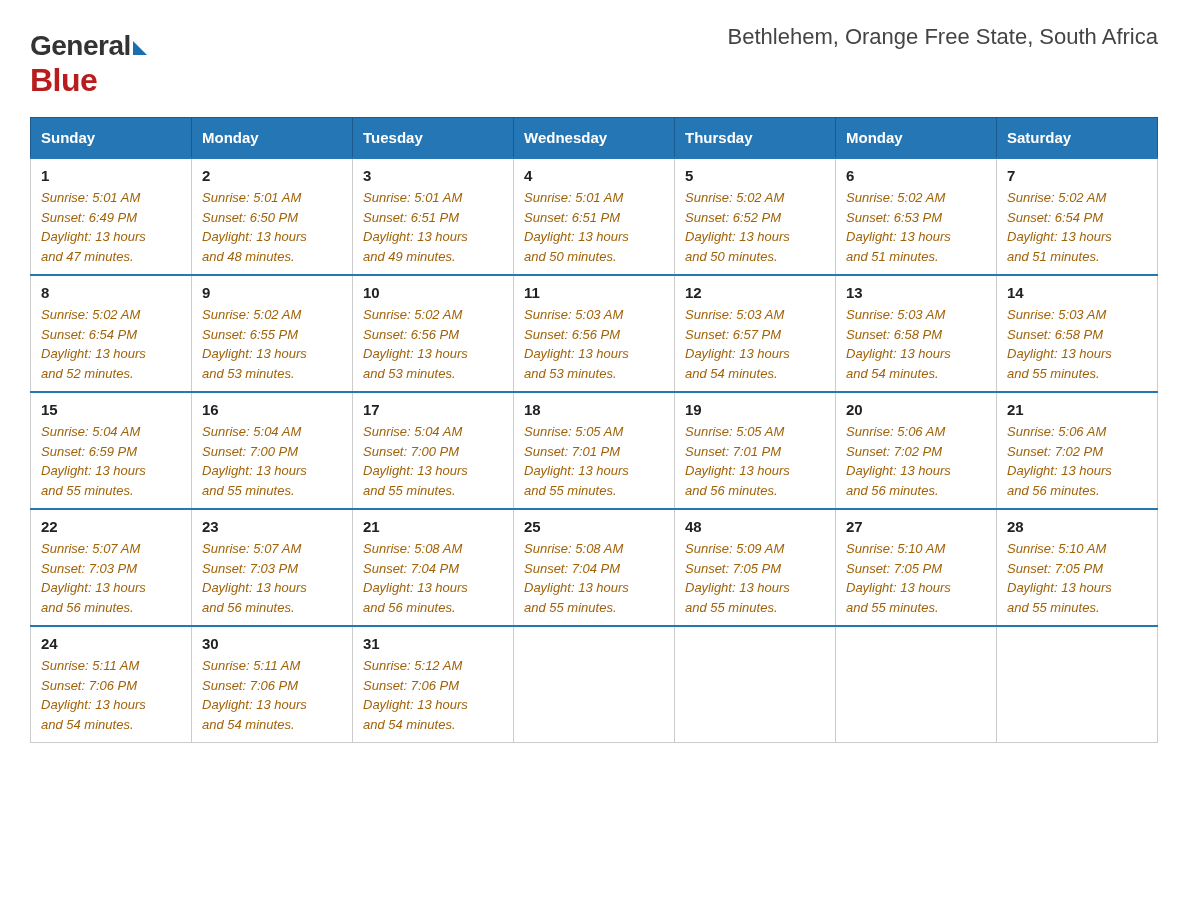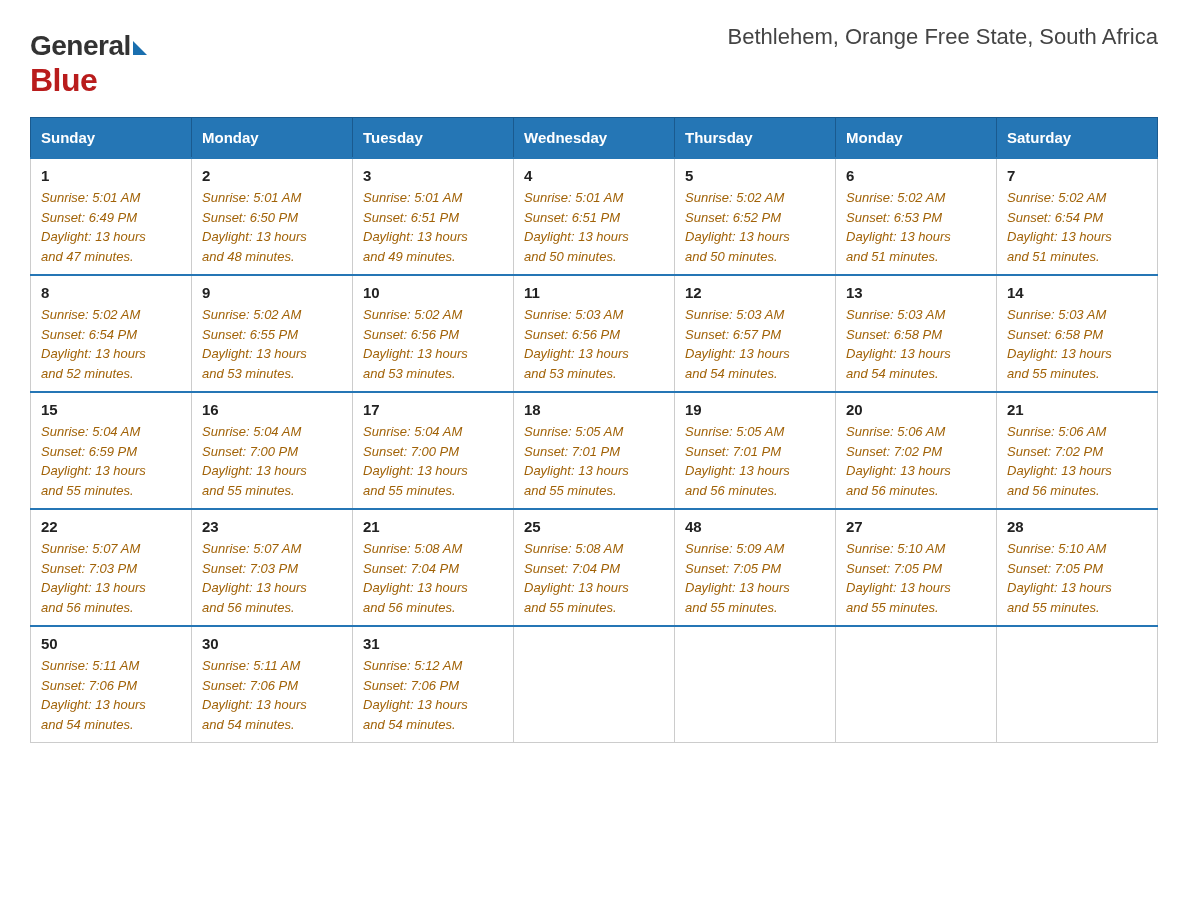--- a/index.html
+++ b/index.html
@@ -246,21 +246,21 @@
           <div class="day-number">27</div>
           <div class="day-info">Sunrise: 5:10 AM<br>Sunset: 7:05 PM<br>Daylight: 13 hours<br>and 55 minutes.</div>
         </td>
         <td>
           <div class="day-number">28</div>
           <div class="day-info">Sunrise: 5:10 AM<br>Sunset: 7:05 PM<br>Daylight: 13 hours<br>and 55 minutes.</div>
         </td>
       </tr>
       <tr>
         <td>
-          <div class="day-number">50</div>
+          <div class="day-number">24</div>
           <div class="day-info">Sunrise: 5:11 AM<br>Sunset: 7:06 PM<br>Daylight: 13 hours<br>and 54 minutes.</div>
         </td>
         <td>
           <div class="day-number">30</div>
           <div class="day-info">Sunrise: 5:11 AM<br>Sunset: 7:06 PM<br>Daylight: 13 hours<br>and 54 minutes.</div>
         </td>
         <td>
           <div class="day-number">31</div>
           <div class="day-info">Sunrise: 5:12 AM<br>Sunset: 7:06 PM<br>Daylight: 13 hours<br>and 54 minutes.</div>
         </td>

